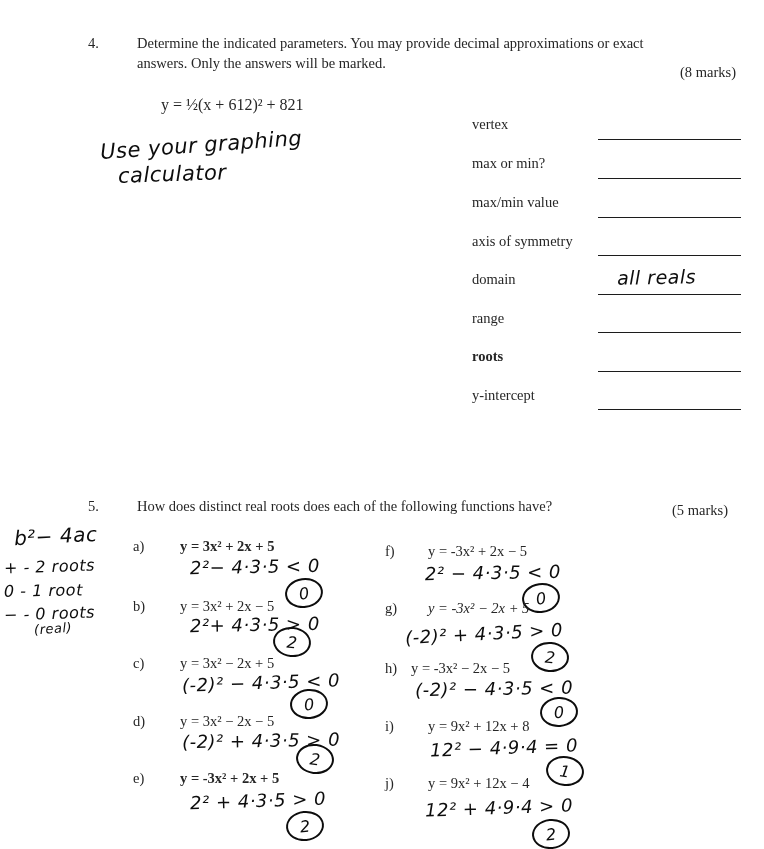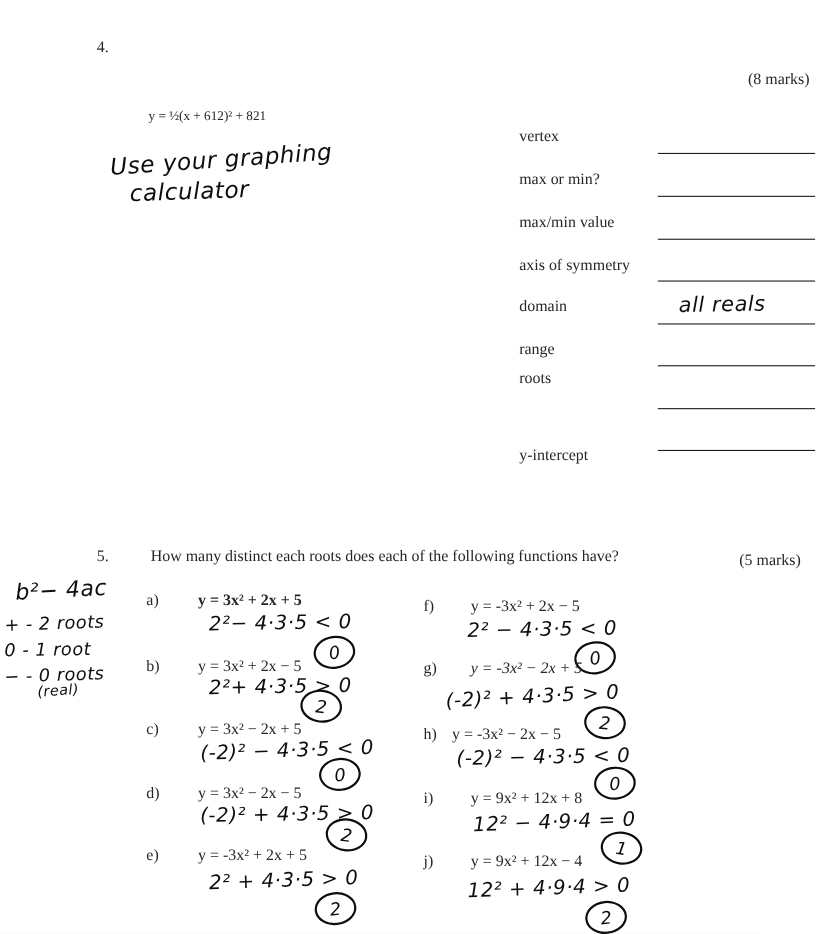--- a/index.html
+++ b/index.html
@@ -2,21 +2,21 @@
 <html><head>
 <meta charset="utf-8">
 <style>
   html,body { margin:0; padding:0; background:#e8e8e8; }
   .page {
     position:relative; width:764px; height:849px; margin:0 auto;
     background:#ffffff; overflow:hidden;
     font-family:"Liberation Serif", serif; color:#262626;
   }
   .print { position:absolute; font-size:14.5px; line-height:20px; white-space:nowrap; }
-  .eq { font-size:12px; }
+  .eq { font-size:16px;margin-left:26px; }
   .hw {
     position:absolute; font-family:"DejaVu Sans", sans-serif; font-style:italic;
     color:#0d0d0d; white-space:nowrap; letter-spacing:0.5px;
   }
   .blank-line {
     position:absolute; width:143px; height:0;
     border-bottom:1.6px solid #1c1c1c;
   }
   .circle {
     position:absolute; width:34px; height:26px;
@@ -25,20 +25,22 @@
     font-family:"DejaVu Sans", sans-serif; font-style:italic;
     font-size:16px; color:#0d0d0d;
   }
 </style>
 </head>
 <body>
 
 <div class="page">
 
   <div class="print" style="left:88px; top:33px;">4.</div>
+  <div class="print" style="left:137px; top:33px;">Determine the indicated parameters. You may provide decimal approximations or exact</div>
+  <div class="print" style="left:137px; top:53px;">answers. Only the answers will be marked.</div>
   <div class="print" style="left:680px; top:62px;">(8 marks)</div>
   <div class="print eq" style="left:135px; top:95px;">y = ½(x + 612)² + 821</div>
 
   <div class="hw" style="left:100px; top:133px; font-size:21px; transform:rotate(-4deg);">Use your graphing</div>
   <div class="hw" style="left:118px; top:162px; font-size:21px; transform:rotate(-2deg);">calculator</div>
 
   <div>
     <div class="print" style="left:472px; top:114px;">vertex</div>
     <div class="blank-line" style="left:598px; top:139px;"></div>
 
@@ -51,29 +53,29 @@
     <div class="print" style="left:472px; top:231px;">axis of symmetry</div>
     <div class="blank-line" style="left:598px; top:255px;"></div>
 
     <div class="print" style="left:472px; top:269px;text-align:center;">domain</div>
     <div class="hw" style="left:617px; top:266px; font-size:19px; transform:rotate(-1deg);">all reals</div>
     <div class="blank-line" style="left:598px; top:294px;"></div>
 
     <div class="print" style="left:472px; top:308px;">range</div>
     <div class="blank-line" style="left:598px; top:332px;"></div>
 
-    <div class="print" style="left:472px; top:334px;">roots</div>
+    <div class="print" style="left:472px; top:346px;font-weight:bold;">roots</div>
     <div class="blank-line" style="left:598px; top:371px;"></div>
 
-    <div class="print" style="left:472px; top:404px;">y-intercept</div>
+    <div class="print" style="left:472px; top:385px;">y-intercept</div>
     <div class="blank-line" style="left:598px; top:409px;"></div>
   </div>
 
   <div class="print" style="left:88px; top:496px;">5.</div>
-  <div class="print" style="left:137px; top:496px;">How many distinct each roots does each of the following functions have?</div>
+  <div class="print" style="left:137px; top:496px;">How does distinct real roots does each of the following functions have?</div>
   <div class="print" style="left:672px; top:500px;">(5 marks)</div>
 
   <div>
     <div class="hw" style="left:14px; top:524px; font-size:20px; transform:rotate(-3deg);">b²− 4ac</div>
     <div class="hw" style="left:4px; top:557px; font-size:16px; transform:rotate(-2deg);">+  - 2 roots</div>
     <div class="hw" style="left:4px; top:581px; font-size:16px; transform:rotate(-1deg);">0  - 1 root</div>
     <div class="hw" style="left:4px; top:604px; font-size:16px; transform:rotate(-2deg);">−  - 0 roots</div>
     <div class="hw" style="left:34px; top:621px; font-size:13px; transform:rotate(-4deg);">(real)</div>
   </div>
 
@@ -91,21 +93,21 @@
   <div class="print" style="left:180px; top:653px;">y = 3x² − 2x + 5</div>
   <div class="hw" style="left:182px; top:672px; font-size:18px; transform:rotate(-2deg);">(-2)² − 4·3·5 &lt; 0</div>
   <div class="circle" style="left:290px; top:689px; transform:rotate(-5deg);">0</div>
 
   <div class="print" style="left:133px; top:711px;">d)</div>
   <div class="print" style="left:180px; top:711px;text-align:center;">y = 3x² − 2x − 5</div>
   <div class="hw" style="left:182px; top:730px; font-size:18px; transform:rotate(-1deg);">(-2)² + 4·3·5 &gt; 0</div>
   <div class="circle" style="left:296px; top:744px; transform:rotate(7deg);">2</div>
 
   <div class="print" style="left:133px; top:768px;">e)</div>
-  <div class="print" style="left:180px; top:768px;">y = -3x² + 2x + 5</div>
+  <div class="print" style="left:180px; top:768px;font-weight:bold;">y = -3x² + 2x + 5</div>
   <div class="hw" style="left:190px; top:790px; font-size:18px; transform:rotate(-2deg);">2² + 4·3·5 &gt; 0</div>
   <div class="circle" style="left:286px; top:811px; transform:rotate(-6deg);">2</div>
 
   <div class="print" style="left:385px; top:541px;">f)</div>
   <div class="print" style="left:428px; top:541px;">y = -3x² + 2x − 5</div>
   <div class="hw" style="left:425px; top:562px; font-size:18px; transform:rotate(-1deg);">2² − 4·3·5 &lt; 0</div>
   <div class="circle" style="left:522px; top:583px; transform:rotate(-8deg);">0</div>
 
   <div class="print" style="left:385px; top:598px;">g)</div>
   <div class="print" style="left:428px; top:598px;font-style:italic;">y = -3x² − 2x + 5</div>

